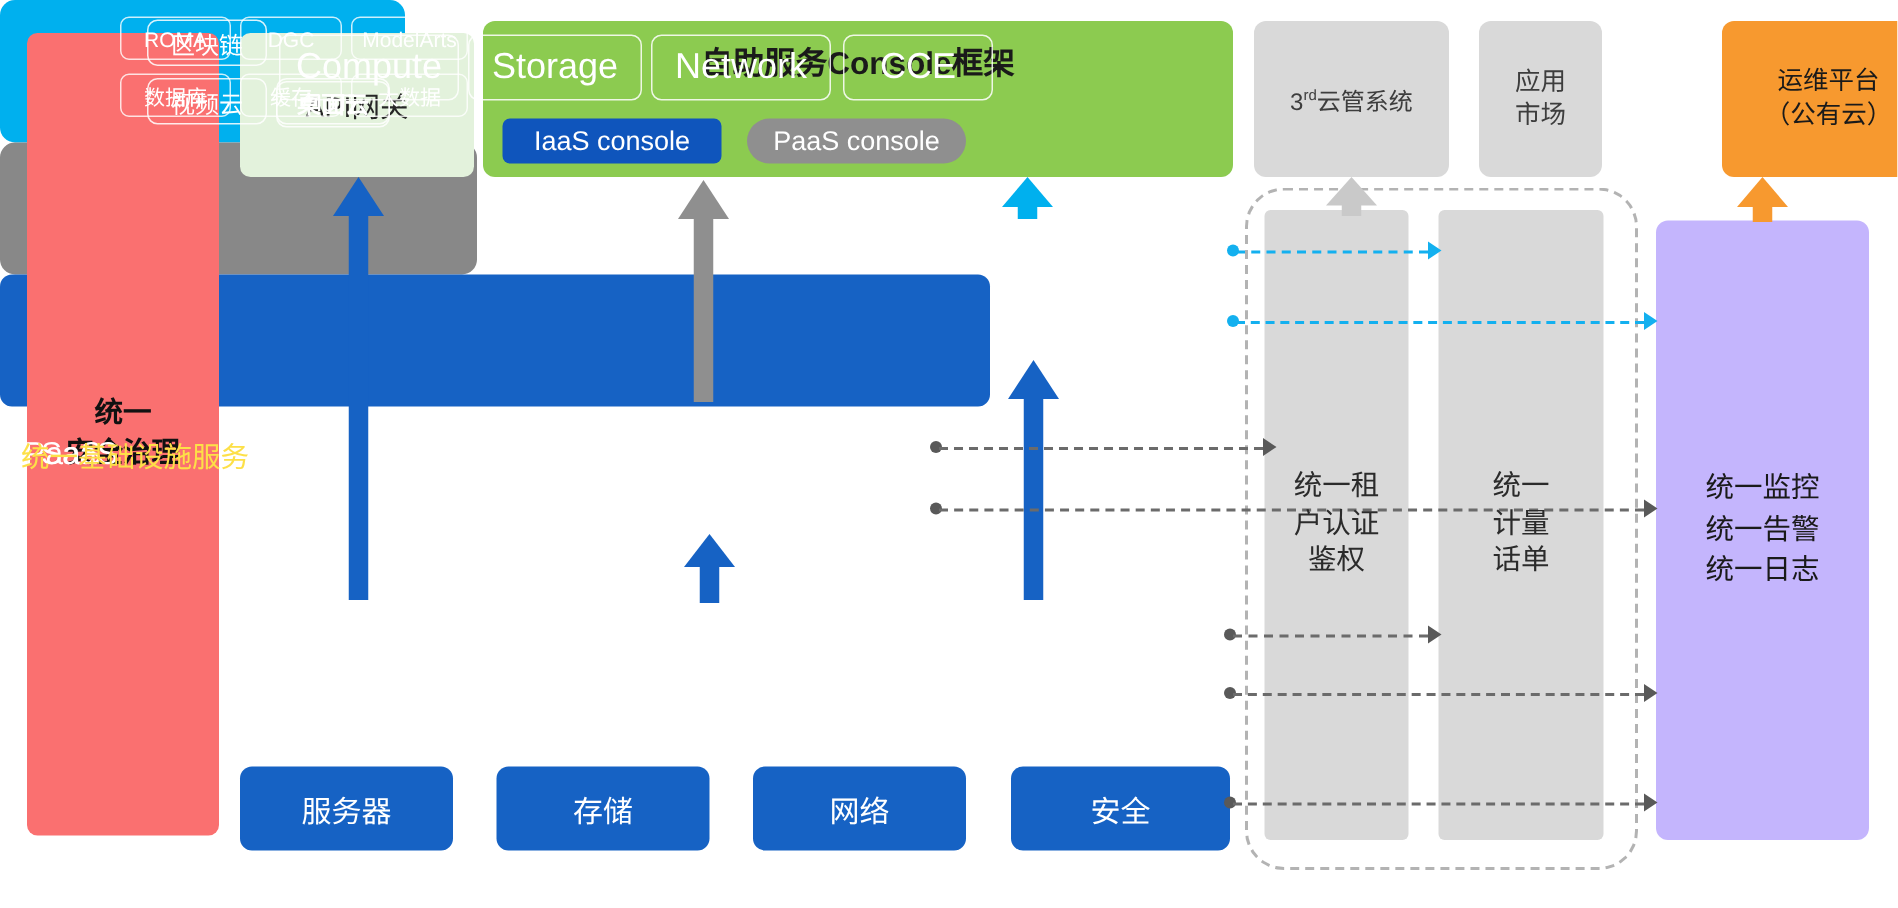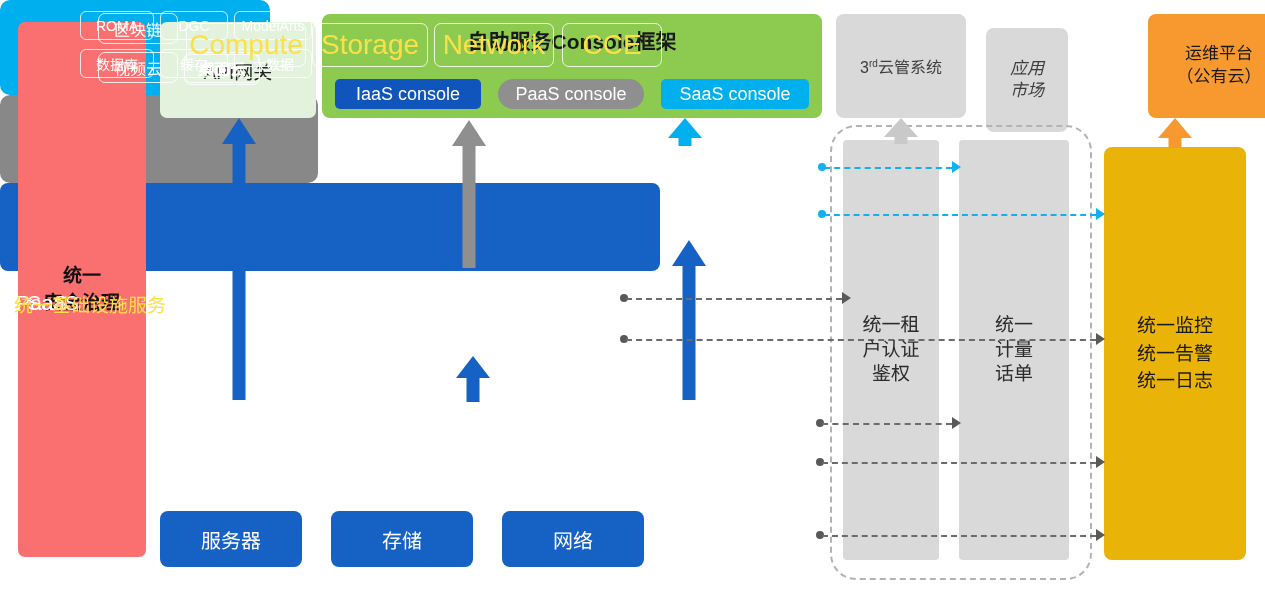--- a/index.html
+++ b/index.html
@@ -49,22 +49,22 @@
   #chip-paas{left:176px;width:146px;background:#8f8f8f;border-radius:15px;}
   #chip-saas{left:339px;width:148px;background:#00b0ee;}
 
   
   #third{
     left:836px;top:14px;width:130px;height:104px;
     background:#d9d9d9;color:#3d3d3d;font-size:16px;font-weight:500;border-radius:8px;
   }
   #third sup{font-size:10px;vertical-align:super;}
   #market{
-    left:986px;top:28px;width:82px;height:104px;
-    background:#d9d9d9;color:#3d3d3d;font-size:17px;line-height:1.3;font-weight:500;border-radius:8px;font-style:italic;
+    left:986px;top:14px;width:82px;height:104px;
+    background:#d9d9d9;color:#3d3d3d;font-size:17px;line-height:1.3;font-weight:500;border-radius:8px;
   }
   #ops-top{
     left:1104px;top:14px;width:142px;height:104px;
     background:#f7992f;color:#1a1a1a;font-size:17px;line-height:1.35;font-weight:500;border-radius:8px;margin-left:44px;
   }
 
   
   #saas{
     left:552px;top:145px;width:270px;height:95px;
     background:#00b0ee;border-radius:10px;display:block;
@@ -109,21 +109,21 @@
     left:160px;top:400px;width:660px;height:88px;
     background:#1662c4;border-radius:8px;display:block;
   }
   #iaas .lbl{
     position:absolute;left:14px;top:50%;transform:translateY(-50%);
     color:#fde047;font-size:19px;font-weight:500;white-space:nowrap;
   }
   .iaaschip{
     position:absolute;top:23px;height:42px;border-radius:7px;
     border:1.6px solid rgba(255,255,255,.85);
-    color:#fde047;font-size:28px;display:flex;align-items:center;justify-content:center;
+    color:#ffffff;font-size:24px;display:flex;align-items:center;justify-content:center;
     white-space:nowrap;
   }
   #ic-compute{left:186px;width:118px;}
   #ic-storage{left:312px;width:114px;}
   #ic-network{left:434px;width:118px;}
   #ic-cce{left:562px;width:98px;}
 
   
   .bottombox{
     position:absolute;top:511px;height:56px;border-radius:8px;
@@ -145,21 +145,21 @@
     color:#2b2b2b;font-size:19px;line-height:1.3;font-weight:500;
     display:flex;align-items:center;justify-content:center;text-align:center;
   }
   #gc-auth{left:843px;top:140px;width:96px;height:420px;}
   #gc-meter{left:959px;top:140px;width:110px;height:420px;}
   #gc-auth .t,#gc-meter .t{position:relative;z-index:3;}
 
   
   #ops{
     position:absolute;left:1104px;top:147px;width:142px;height:413px;
-    background:#eab308;border-radius:8px;color:#1a1a1a;font-size:19px;line-height:1.45;
+    background:#c4b5fd;border-radius:8px;color:#1a1a1a;font-size:19px;line-height:1.45;
     display:flex;align-items:center;justify-content:center;text-align:center;font-weight:500;
   }
 
   
   .uparrow{position:absolute;}
   .uparrow .shaft{position:absolute;left:50%;transform:translateX(-50%);bottom:0;}
   .uparrow .head{
     position:absolute;left:50%;transform:translateX(-50%);top:0;
     width:0;height:0;border-style:solid;border-color:transparent;
   }
@@ -186,21 +186,20 @@
   </div>
 
   <div class="box" id="apigw">
     <span>API网关</span>
   </div>
 
   <div class="box" id="console">
     <div class="title">自助服务Console框架</div>
     <div class="consolechip" id="chip-iaas">IaaS console</div>
     <div class="consolechip" id="chip-paas">PaaS console</div>
-    <div class="consolechip" id="chip-saas">SaaS console</div>
   </div>
 
   <div class="box" id="third">
     <span><span>3</span><sup>rd</sup><span>云管系统</span></span>
   </div>
 
   <div class="box" id="market">
     <span style="white-space:pre-line;">应用
 市场</span>
   </div>
@@ -232,20 +231,21 @@
     <div class="lbl">统一基础设施服务</div>
     <div class="iaaschip" id="ic-compute">Compute</div>
     <div class="iaaschip" id="ic-storage">Storage</div>
     <div class="iaaschip" id="ic-network">Network</div>
     <div class="iaaschip" id="ic-cce">CCE</div>
   </div>
 
   <div class="bottombox" id="bb-1">存储</div>
   <div class="bottombox" id="bb-0">服务器</div>
   <div class="bottombox" id="bb-2">网络</div>
+  <div class="bottombox" id="bb-3">安全</div>
 
   <div id="dashbox"></div>
   <div class="graycol" id="gc-auth">
     <span class="t" style="white-space:pre-line;">统一租
 户认证
 鉴权</span>
   </div>
   <div class="graycol" id="gc-meter">
     <span class="t" style="white-space:pre-line;">统一
 计量

